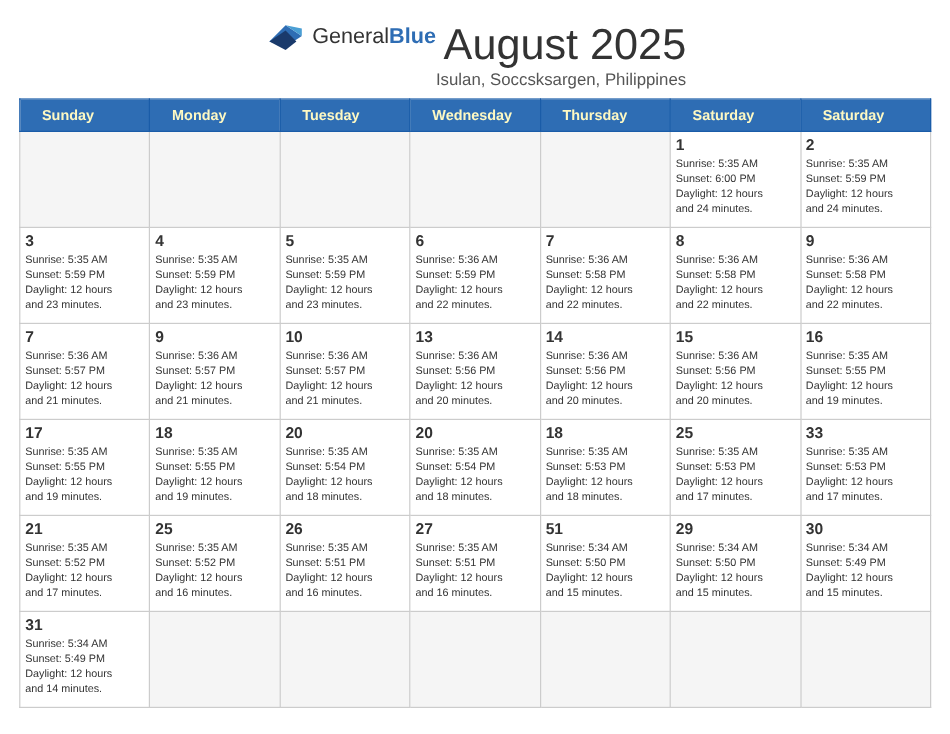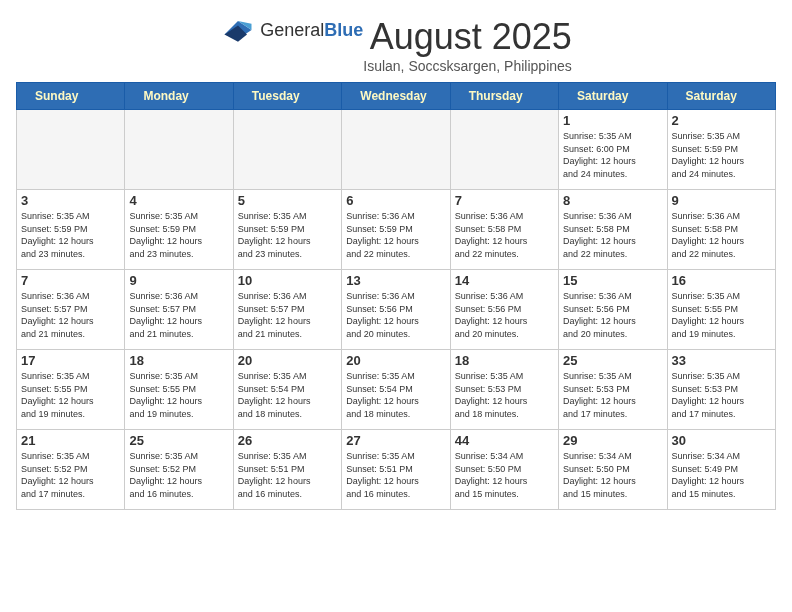--- a/index.html
+++ b/index.html
@@ -308,35 +308,50 @@
 and 16 minutes.</div>
         </td>
         <td>
           <span class="day-number">27</span>
           <div class="day-info" style="white-space: pre-line;">Sunrise: 5:35 AM
 Sunset: 5:51 PM
 Daylight: 12 hours
 and 16 minutes.</div>
         </td>
         <td>
-          <span class="day-number">44</span>
+          <span class="day-number">51</span>
           <div class="day-info" style="white-space: pre-line;">Sunrise: 5:34 AM
 Sunset: 5:50 PM
 Daylight: 12 hours
 and 15 minutes.</div>
         </td>
         <td>
           <span class="day-number">29</span>
           <div class="day-info" style="white-space: pre-line;">Sunrise: 5:34 AM
 Sunset: 5:50 PM
 Daylight: 12 hours
 and 15 minutes.</div>
         </td>
         <td>
           <span class="day-number">30</span>
           <div class="day-info" style="white-space: pre-line;">Sunrise: 5:34 AM
 Sunset: 5:49 PM
 Daylight: 12 hours
 and 15 minutes.</div>
         </td>
+      </tr>
+      <tr>
+        <td>
+          <span class="day-number">31</span>
+          <div class="day-info" style="white-space: pre-line;">Sunrise: 5:34 AM
+Sunset: 5:49 PM
+Daylight: 12 hours
+and 14 minutes.</div>
+        </td>
+        <td class="empty"></td>
+        <td class="empty"></td>
+        <td class="empty"></td>
+        <td class="empty"></td>
+        <td class="empty"></td>
+        <td class="empty"></td>
       </tr>
     </tbody>
 </table>
 
 </body></html>

